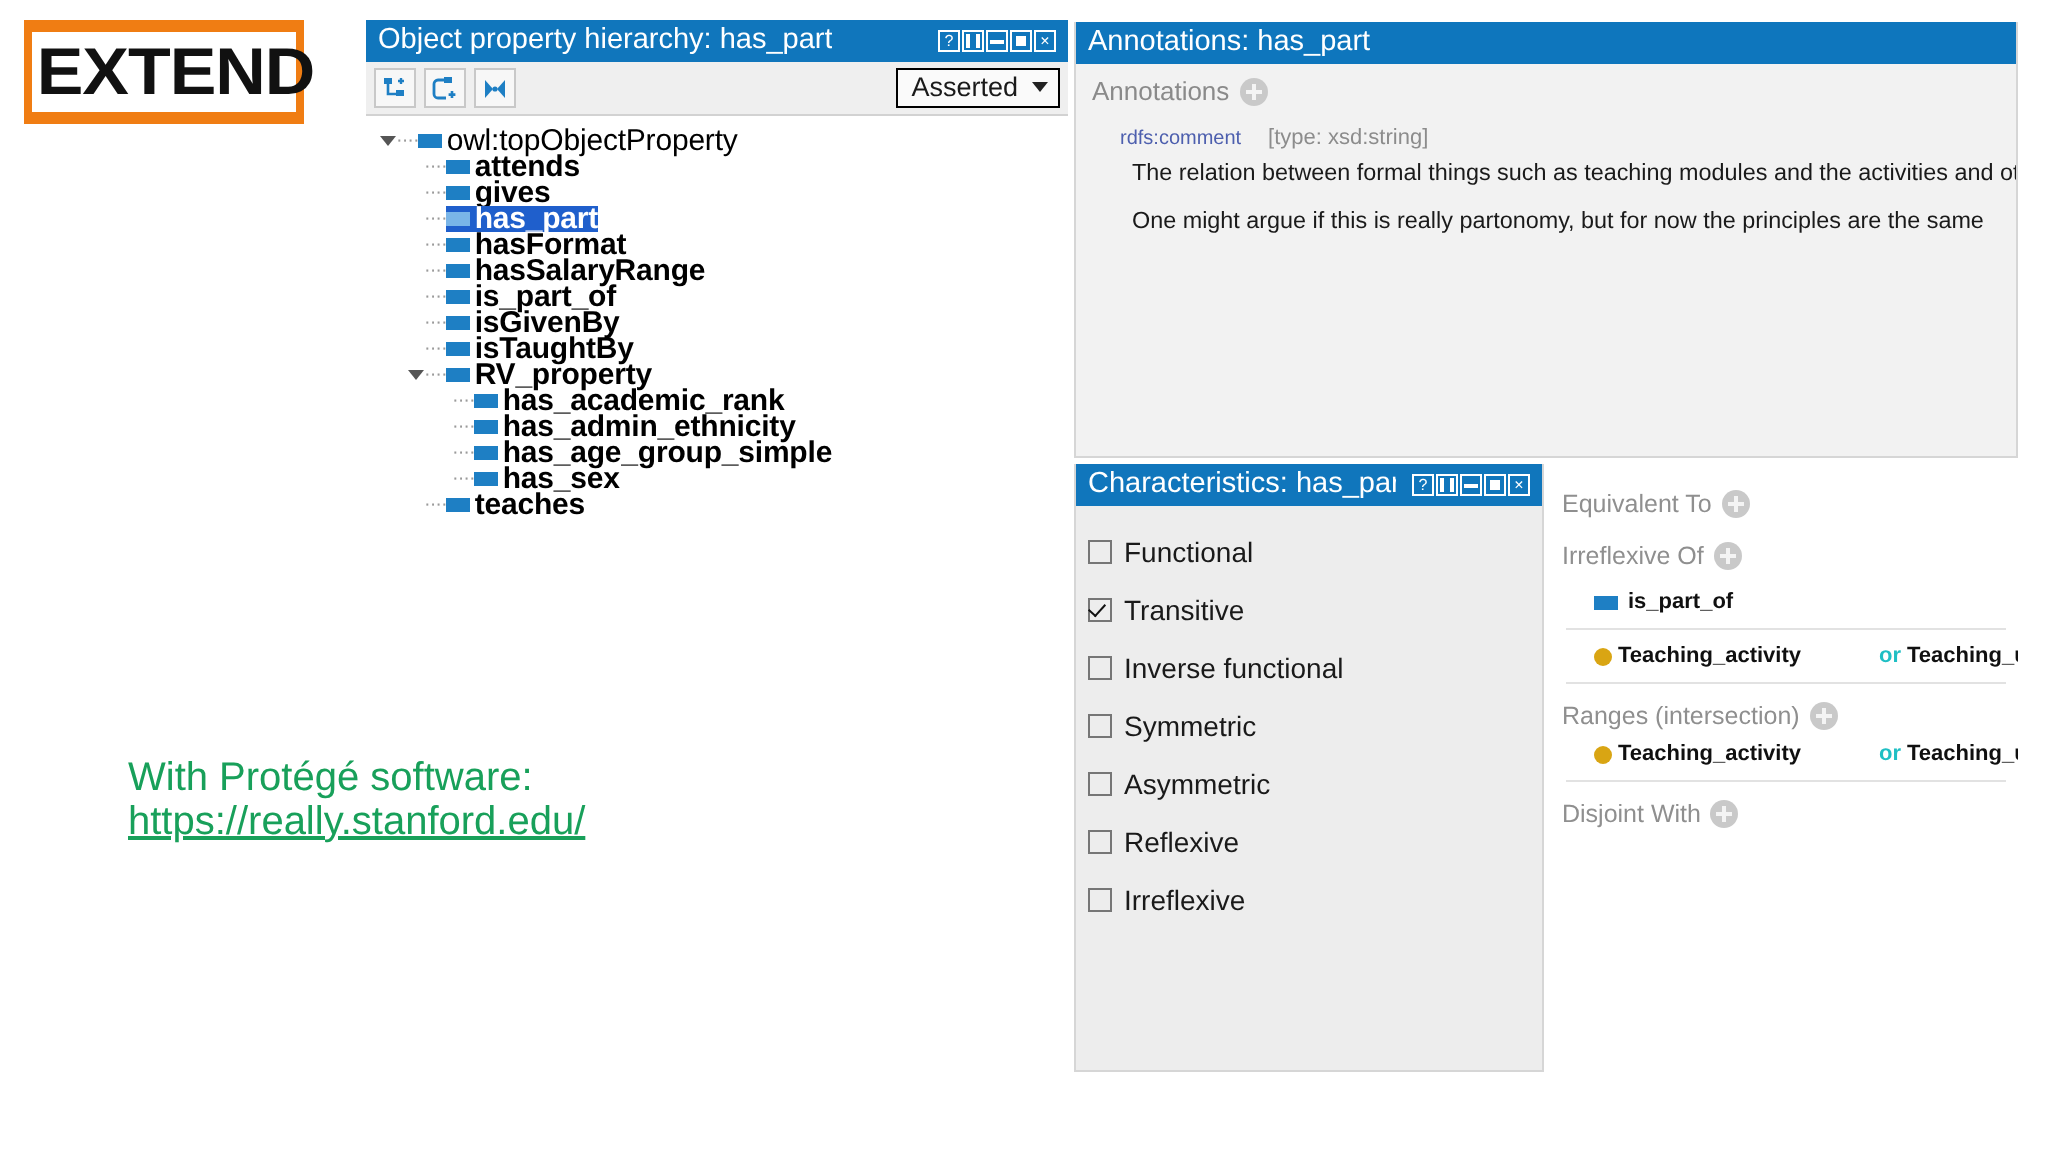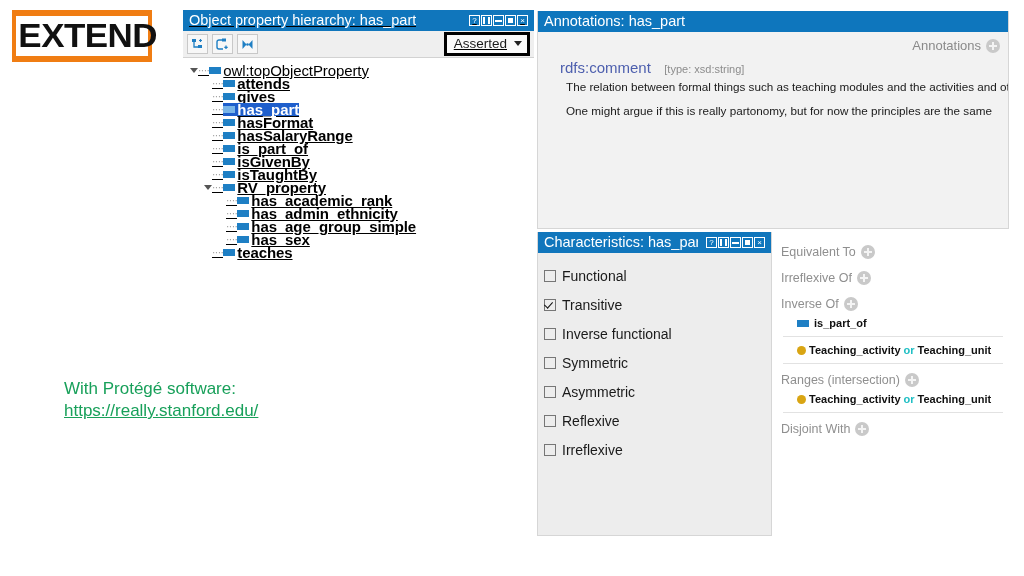--- a/index.html
+++ b/index.html
@@ -101,21 +101,20 @@
     background: #ffffff;
   }
 
   
   #tree-panel {
     position: absolute;
     left: 183px; top: 10px;
     width: 351px; height: 250px;
     background: #ffffff;
     box-sizing: border-box;
-    text-decoration: underline;
   }
   #tree-toolbar {
     height: 27px;
     background: #EFEFEF;
     border-bottom: 1px solid #D2D2D2;
     display: flex;
     align-items: center;
     padding: 0 4px;
     box-sizing: border-box;
   }
@@ -125,21 +124,21 @@
     background: #F7F7F7;
     margin-right: 4px;
     display: flex;
     align-items: center;
     justify-content: center;
     box-sizing: border-box;
   }
   .tbtn svg { display: block; }
   #asserted {
     margin-left: auto;
-    border: 3px solid #000000;
+    border: 1px solid #000000;
     background: #FAFAFA;
     font-size: 13.5px;
     padding: 1px 5px 2px 7px;
     display: flex;
     align-items: center;
     gap: 7px;
     color: #1a1a1a;
   }
   #asserted .caret {
     width: 0; height: 0;
@@ -208,39 +207,38 @@
     box-sizing: border-box;
     overflow: hidden;
   }
   #ann-panel .panel-title { background: #0E76BD; }
   #ann-inner { padding: 6px 8px; position: relative; }
   .ann-head {
     display: flex; align-items: center; gap: 5px;
     color: #8A8A8A;
     font-size: 13px;
     margin-bottom: 6px;
-    justify-content: flex-end;
   }
   .plus {
     width: 14px; height: 14px;
     border-radius: 50%;
     background: #C9C9C9;
     position: relative;
     flex: none;
   }
   .plus::before, .plus::after {
     content: "";
     position: absolute;
     background: #F4F4F4;
   }
   .plus::before { left: 3px; right: 3px; top: 6px; height: 2px; }
   .plus::after  { top: 3px; bottom: 3px; left: 6px; width: 2px; }
 
   .ann-body { padding-left: 14px; white-space: nowrap; }
-  .ann-prop { font-size: 15px; color: #4D5FAE; }
+  .ann-prop { font-size: 10px; color: #4D5FAE; }
   .ann-type { font-size: 11px; color: #8C8C8C; margin-left: 9px; }
   .ann-txt {
     font-size: 11.7px;
     color: #1a1a1a;
     margin-top: 3px;
     padding-left: 6px;
     white-space: nowrap;
   }
   .ann-txt.second { margin-top: 11px; }
 
@@ -306,31 +304,31 @@
     color: #101010;
     height: 14px;
     white-space: nowrap;
   }
   .dot-y {
     width: 9px; height: 9px;
     border-radius: 50%;
     background: #D9A513;
     flex: none;
   }
-  .kw-or { color: #1FBFC4; font-weight: bold; }
+  .kw-or { color: #1FBFC4; font-weight: bold; margin-left: 36px; }
   .drule {
     border-top: 1px solid #E2E2E2;
     margin: 6px 2px 0 2px;
   }
 
   
   #caption {
     position: absolute;
     left: 64px; top: 378px;
-    font-size: 17px;
+    font-size: 20px;
     color: #18A05A;
     line-height: 22px;
   }
   #caption a {
     color: #18A05A;
     text-decoration: underline;
   }
 </style>
 </head>
 <body>
@@ -596,24 +594,20 @@
           <span class="plus"></span>
         </div>
       </div>
       <div class="dsec">
         <div class="dsec-head">
           <span>Irreflexive Of</span>
           <span class="plus"></span>
         </div>
       </div>
       <div class="dsec">
-        <div class="dsec-head">
-          <span>Inverse Of</span>
-          <span class="plus"></span>
-        </div>
         <div class="dsec-items">
           <div class="ditem">
             <span class="pico"></span>
             <span>is_part_of</span>
           </div>
         </div>
         <div class="drule"></div>
       </div>
       <div class="dsec">
         <div class="dsec-items">

